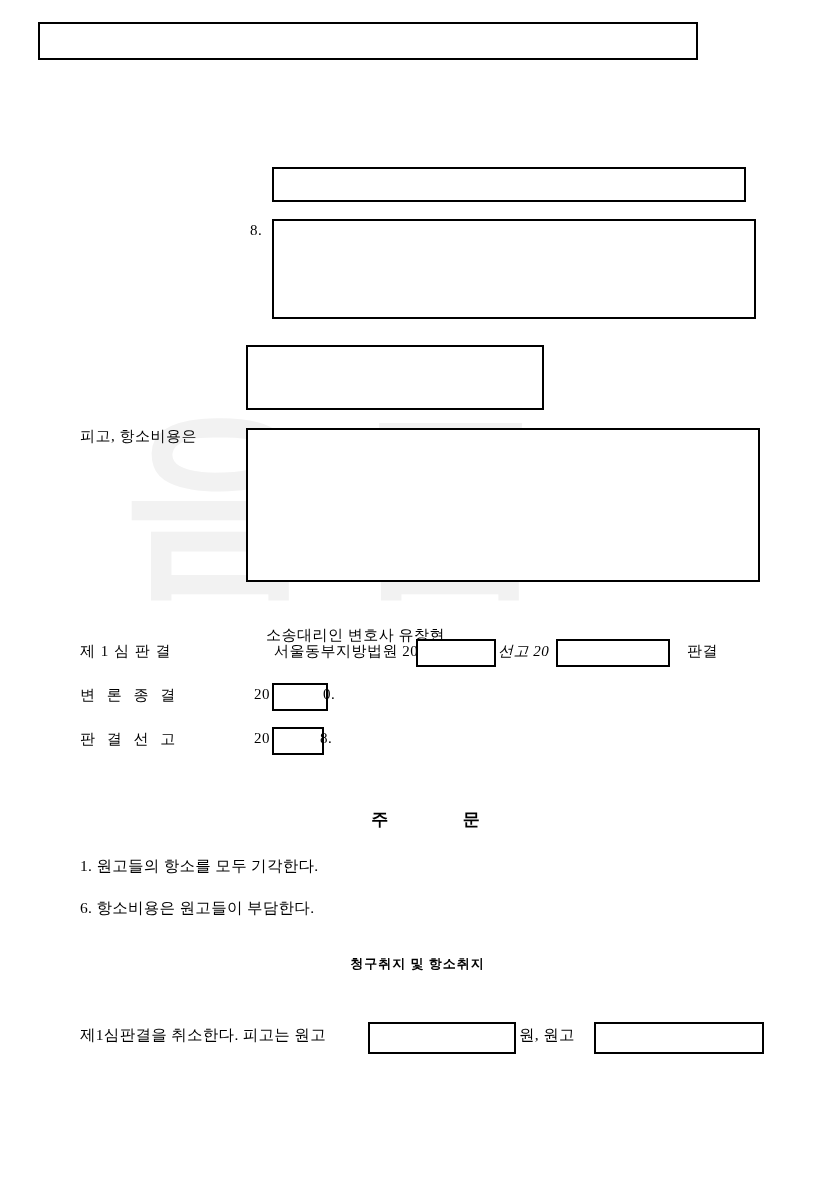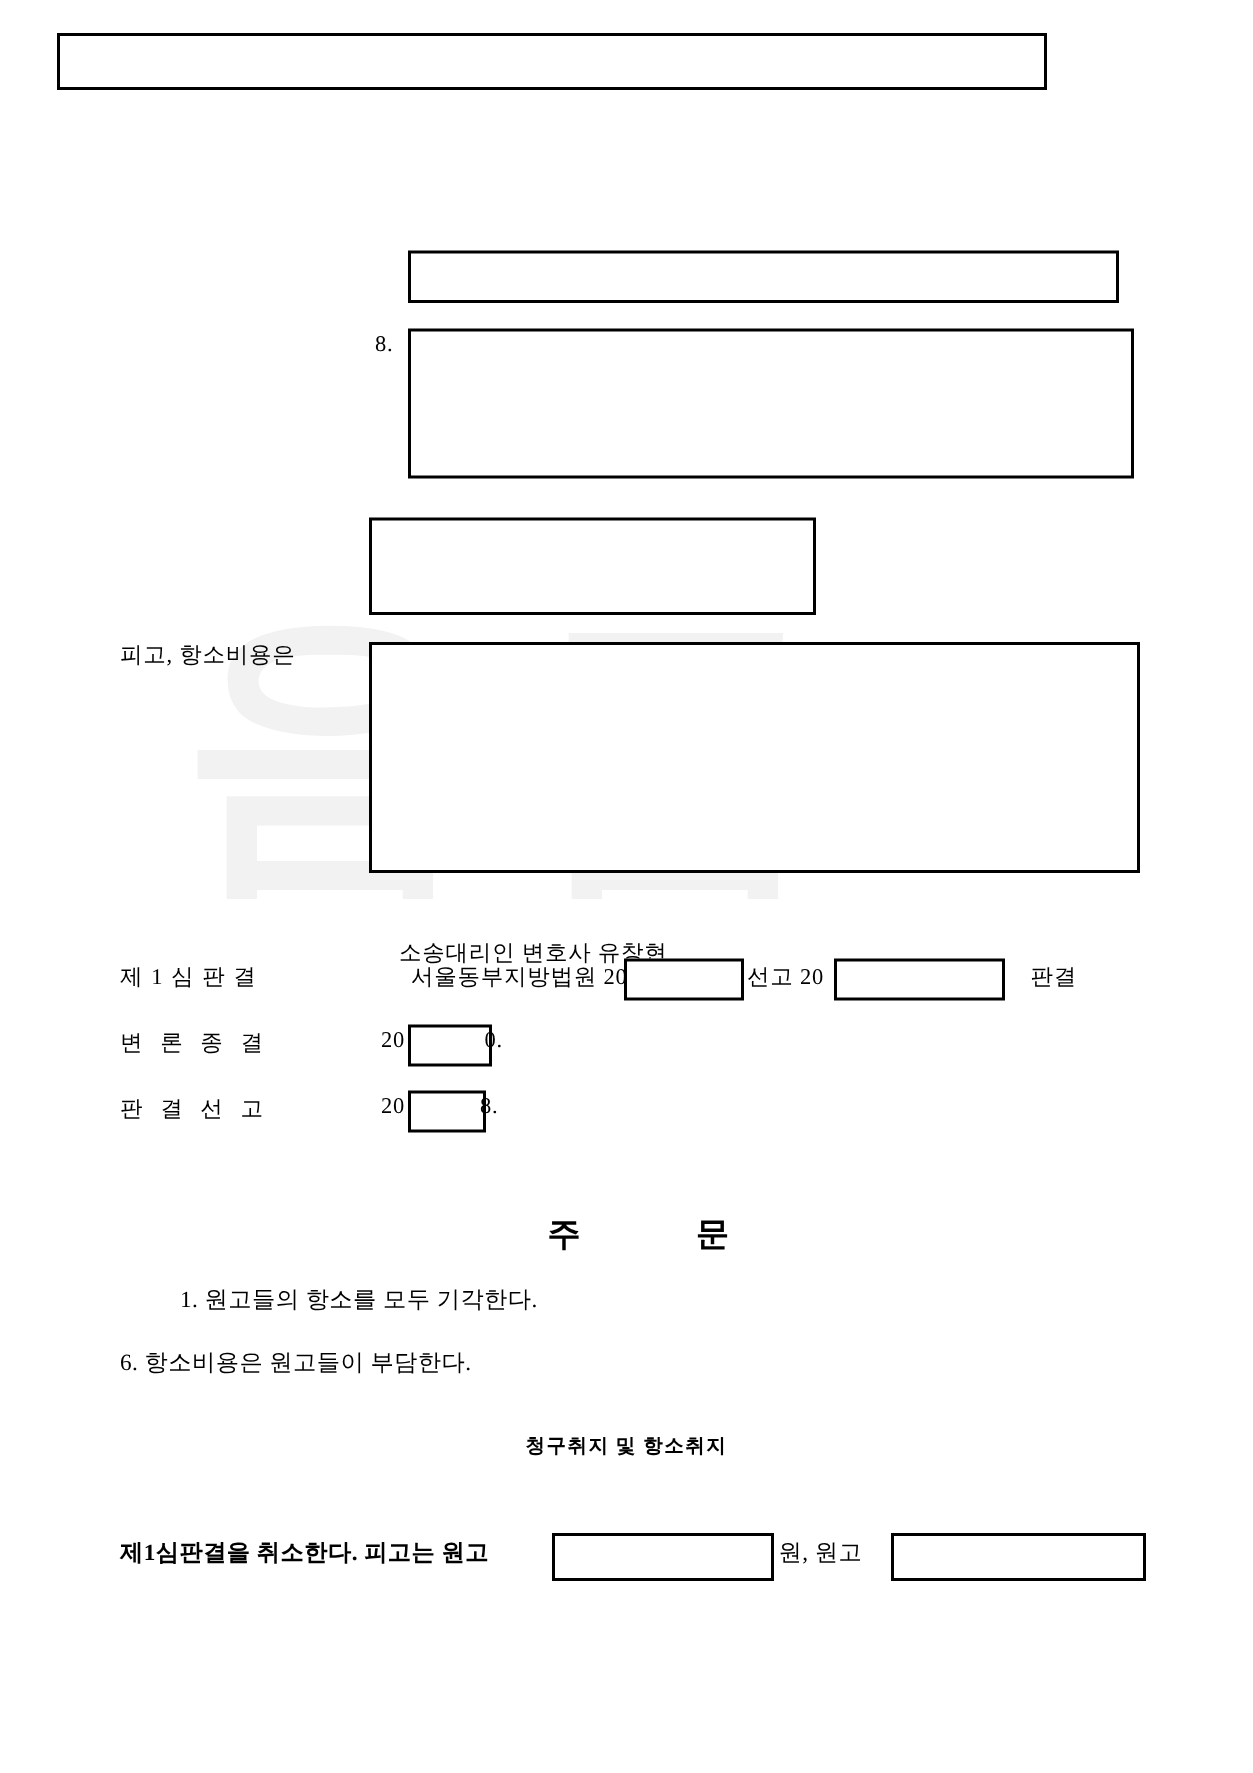--- a/index.html
+++ b/index.html
@@ -87,44 +87,44 @@
 
     <div class="abs label" style="left:80px; top:427px;">피고, 항소비용은</div>
 
     <div class="abs redact" style="left:246px; top:428px; width:514px; height:154px;"></div>
 
     <div class="abs label" style="left:250px; top:626px;margin-left:16px;">소송대리인 변호사 유창현</div>
 
     <div class="abs label" style="left:80px; top:642px; letter-spacing:1px;">제 1 심 판 결</div>
     <div class="abs label" style="left:254px; top:642px;margin-left:20px;">서울동부지방법원 20</div>
     <div class="abs redact" style="left:416px; top:639px; width:80px; height:28px;"></div>
-    <div class="abs label" style="left:498px; top:642px;">선고 20</div>
+    <div class="abs label" style="left:498px; top:642px;font-style:italic;">선고 20</div>
     <div class="abs redact" style="left:556px; top:639px; width:114px; height:28px;"></div>
     <div class="abs label" style="left:672px; top:642px;margin-left:15px;">판결</div>
 
     <div class="abs label" style="left:80px; top:686px; letter-spacing:4px;">변 론 종 결</div>
     <div class="abs label" style="left:254px; top:686px;">20</div>
     <div class="abs redact" style="left:272px; top:683px; width:56px; height:28px;"></div>
     <div class="abs label" style="left:323px; top:686px;">0.</div>
 
     <div class="abs label" style="left:80px; top:730px; letter-spacing:4px;">판 결 선 고</div>
     <div class="abs label" style="left:254px; top:730px;">20</div>
     <div class="abs redact" style="left:272px; top:727px; width:52px; height:28px;"></div>
     <div class="abs label" style="left:320px; top:730px;">8.</div>
 
-    <div class="abs centerline" style="left:0; right:0; top:808px; font-size:22px;margin-left:16px;">
+    <div class="abs centerline" style="left:0; right:0; top:808px; font-size:17px;margin-left:16px;">
       <span>주</span>
       <span style="display:inline-block; width:66px;"></span>
       <span>문</span>
     </div>
 
-    <div class="abs body-line" style="left:80px; top:856px;margin-left:40px;">1. 원고들의 항소를 모두 기각한다.</div>
+    <div class="abs body-line" style="left:80px; top:856px;">1. 원고들의 항소를 모두 기각한다.</div>
     <div class="abs body-line" style="left:80px; top:898px;">6. 항소비용은 원고들이 부담한다.</div>
 
     <div class="abs centerline" style="left:0; right:0; top:955px; font-size:13px; letter-spacing:1px;">청구취지 및 항소취지</div>
 
-    <div class="abs body-line" style="left:80px; top:1025px;font-weight:bold;">제1심판결을 취소한다. 피고는 원고</div>
+    <div class="abs body-line" style="left:80px; top:1025px;">제1심판결을 취소한다. 피고는 원고</div>
     <div class="abs redact" style="left:368px; top:1022px; width:148px; height:32px;"></div>
     <div class="abs body-line" style="left:519px; top:1025px;">원, 원고</div>
     <div class="abs redact" style="left:594px; top:1022px; width:170px; height:32px;"></div>
 
   </div>
 </div>
 
 </body></html>

